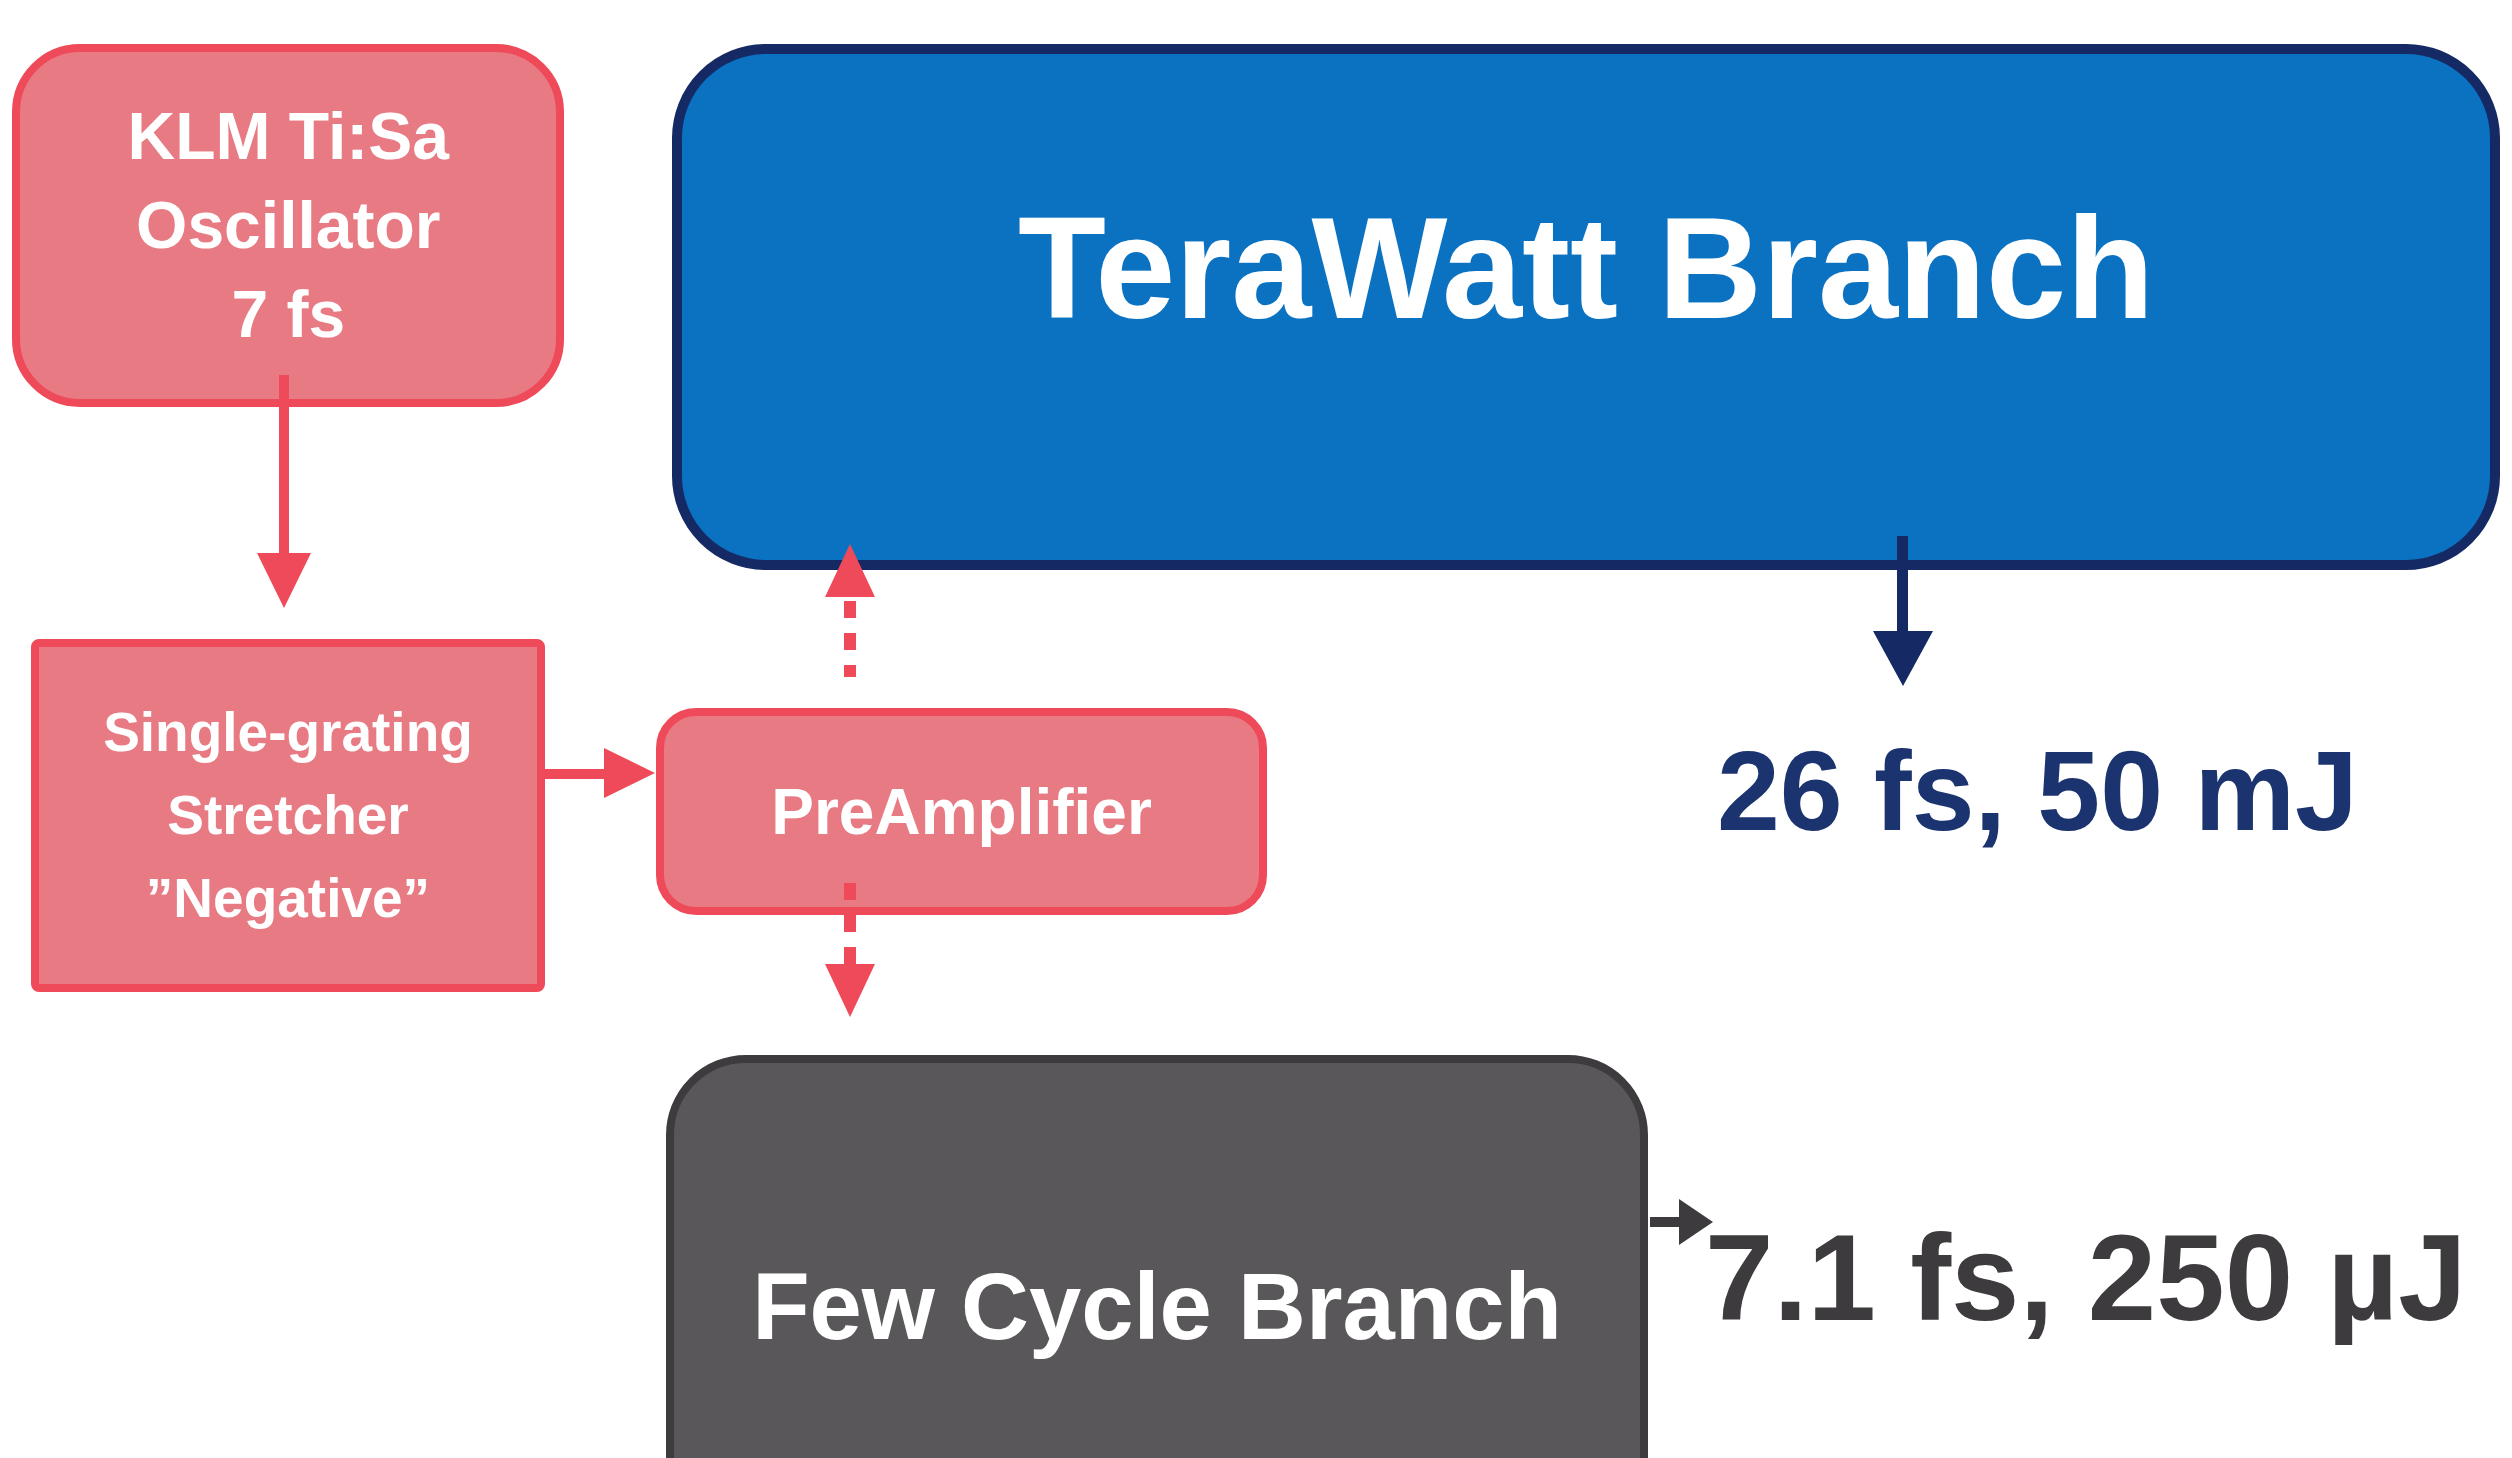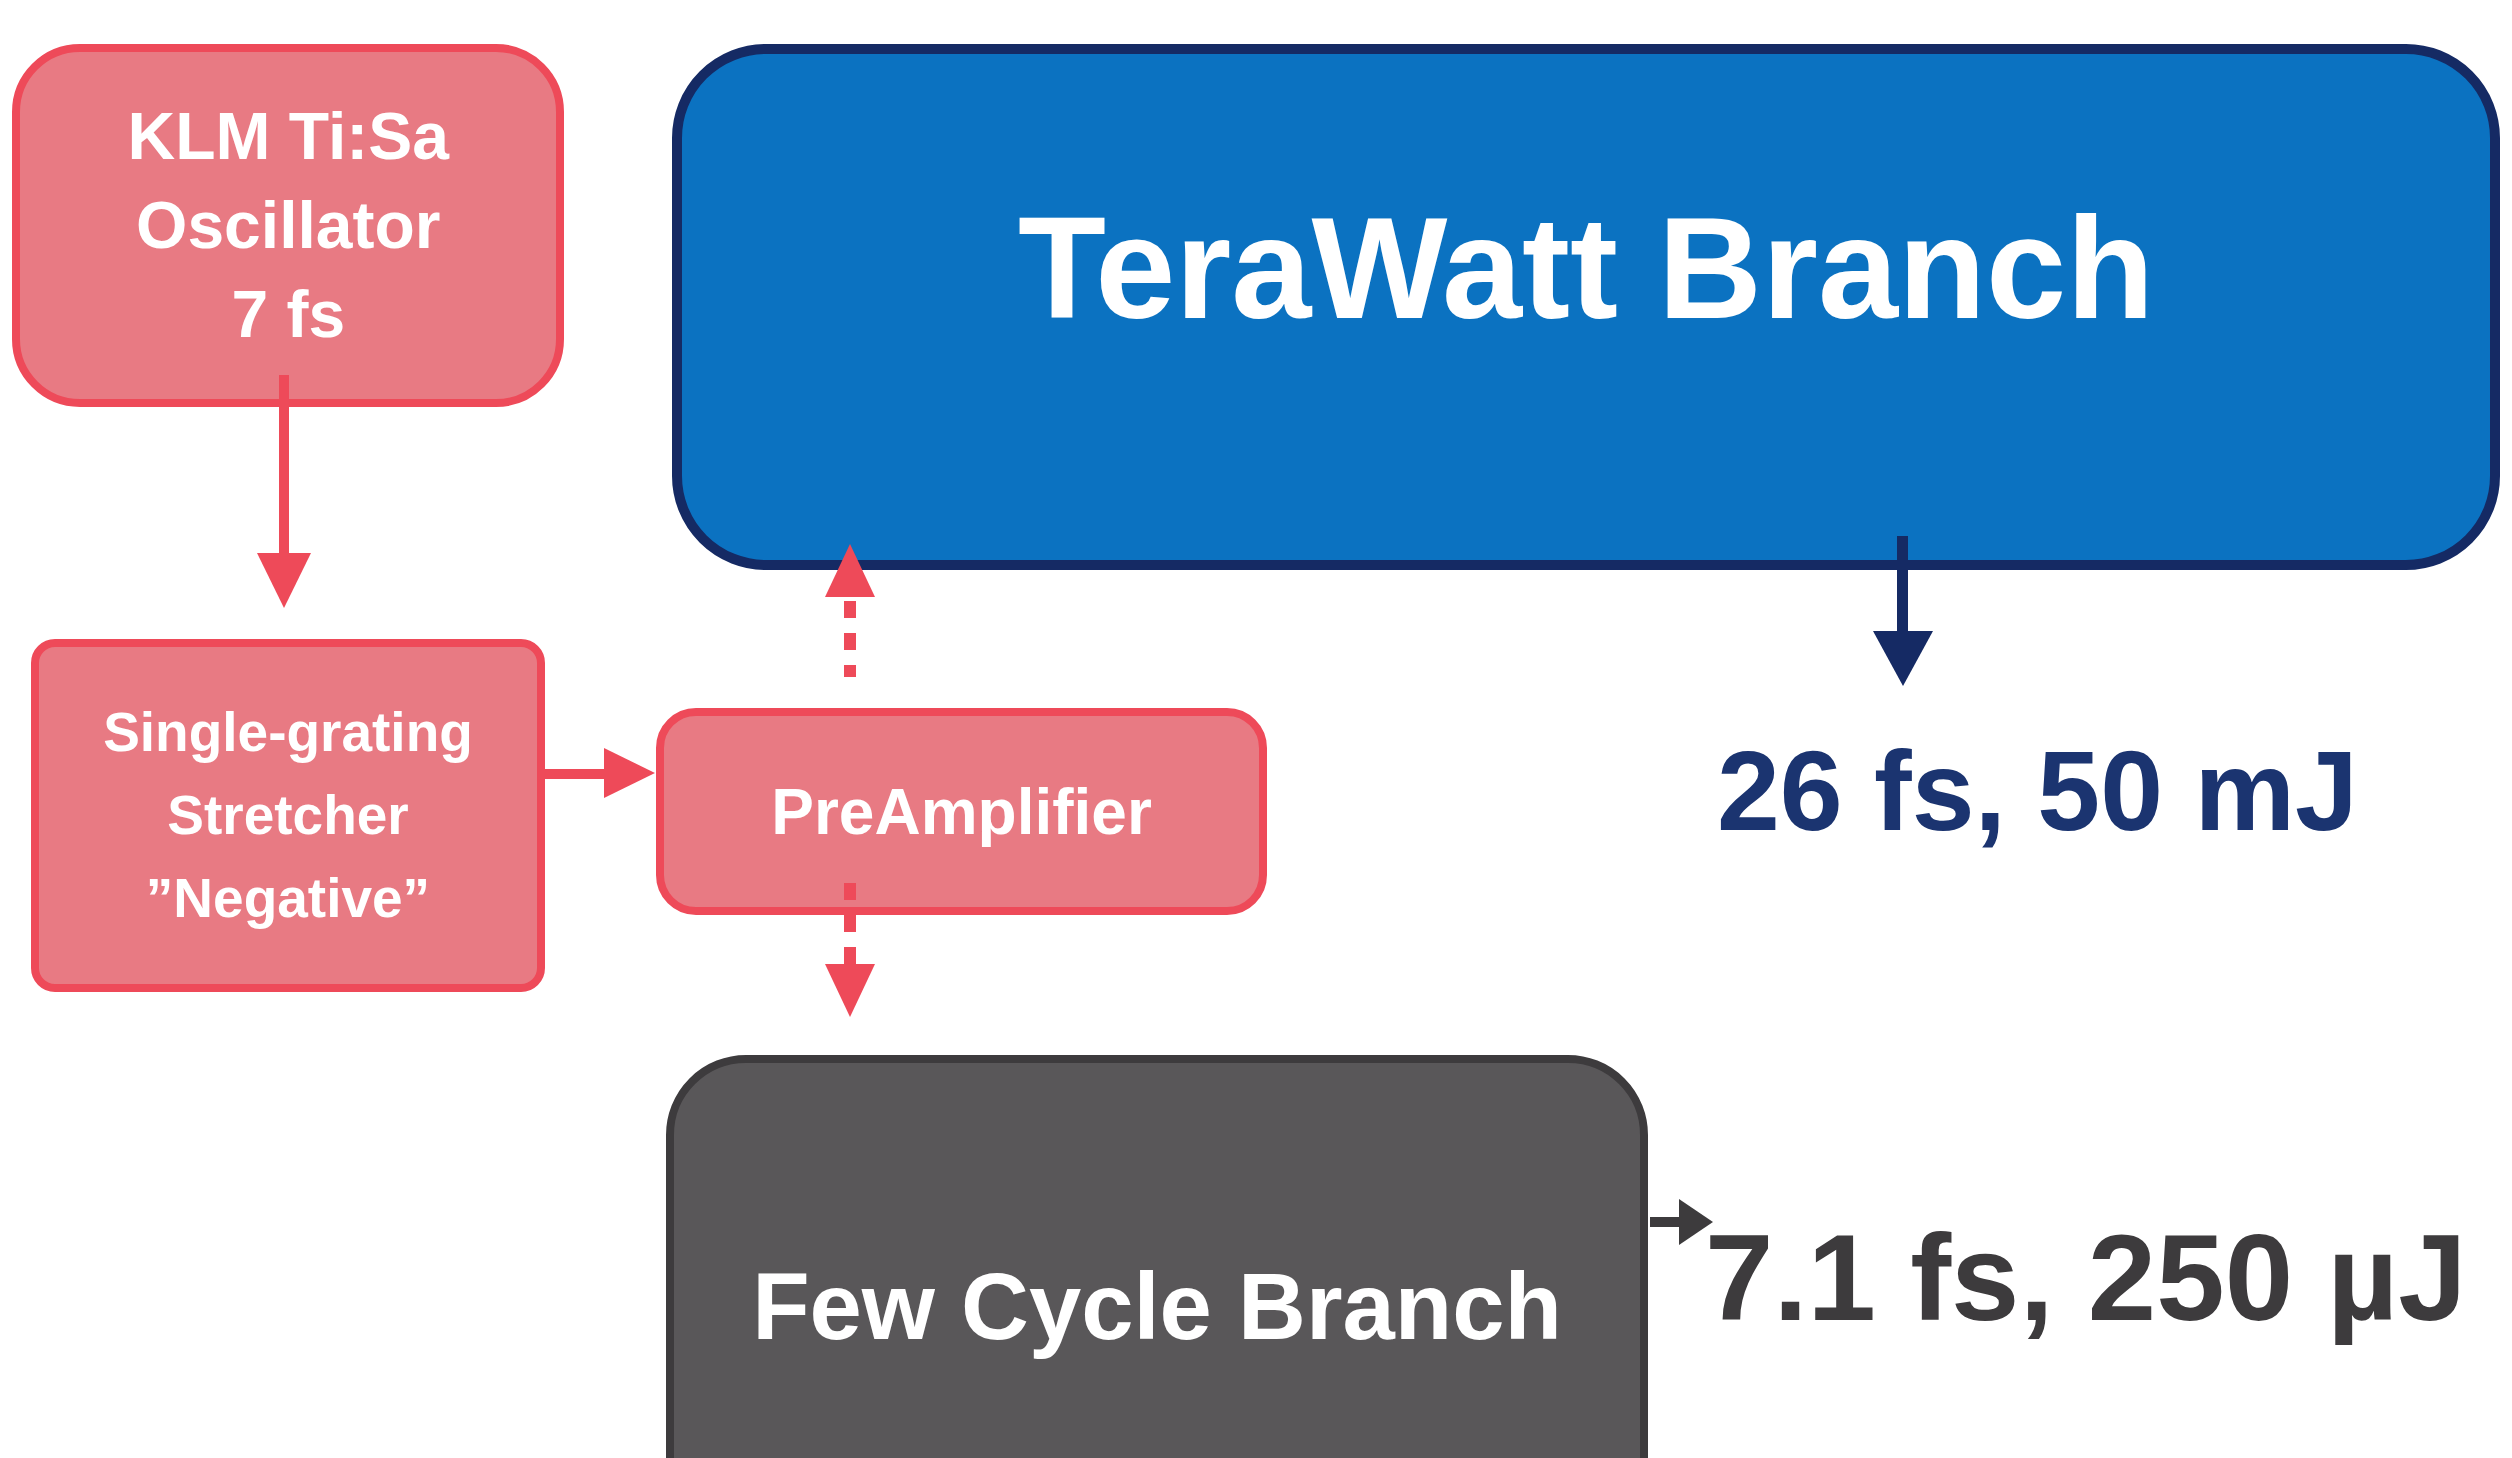--- a/index.html
+++ b/index.html
@@ -6,21 +6,21 @@
   .canvas{
     position:relative;width:2512px;height:1458px;background:#ffffff;overflow:hidden;
     font-family:"Liberation Sans", sans-serif;font-weight:bold;
   }
   .node{
     position:absolute;box-sizing:border-box;display:flex;flex-direction:column;
     align-items:center;justify-content:center;text-align:center;color:#ffffff;margin-top:32px;
   }
   .pink{background:var(--pink-fill,#e87a83);border:8.5px solid var(--red-accent,#ee4a59);}
   #node-oscillator{left:12.3px;top:12.3px;width:552px;height:363px;border-radius:68px;font-size:66px;line-height:89px;}
-  #node-stretcher{left:31px;top:607px;width:514px;height:353px;border-radius:24px;font-size:55px;line-height:83px;}
+  #node-stretcher{left:31px;top:607px;width:514px;height:353px;border-radius:8px;font-size:55px;line-height:83px;}
   #node-preamplifier{left:656px;top:676px;width:611px;height:207px;border-radius:40px;font-size:64px;line-height:1;}
   #node-terawatt{
     left:672px;top:12.3px;width:1828px;height:526px;border-radius:94px;
     background:var(--blue-fill,#0b72c1);border:10.4px solid var(--navy,#152a64);font-size:144px;line-height:1;
   }
   #node-terawatt .label{transform:translateY(-38px);}
   #node-fewcycle{
     left:666px;top:1023px;width:982px;height:504px;border-radius:80px;
     background:var(--gray-fill,#595759);border:8.5px solid var(--gray-dark,#3d3b3d);font-size:94px;line-height:1;
   }

